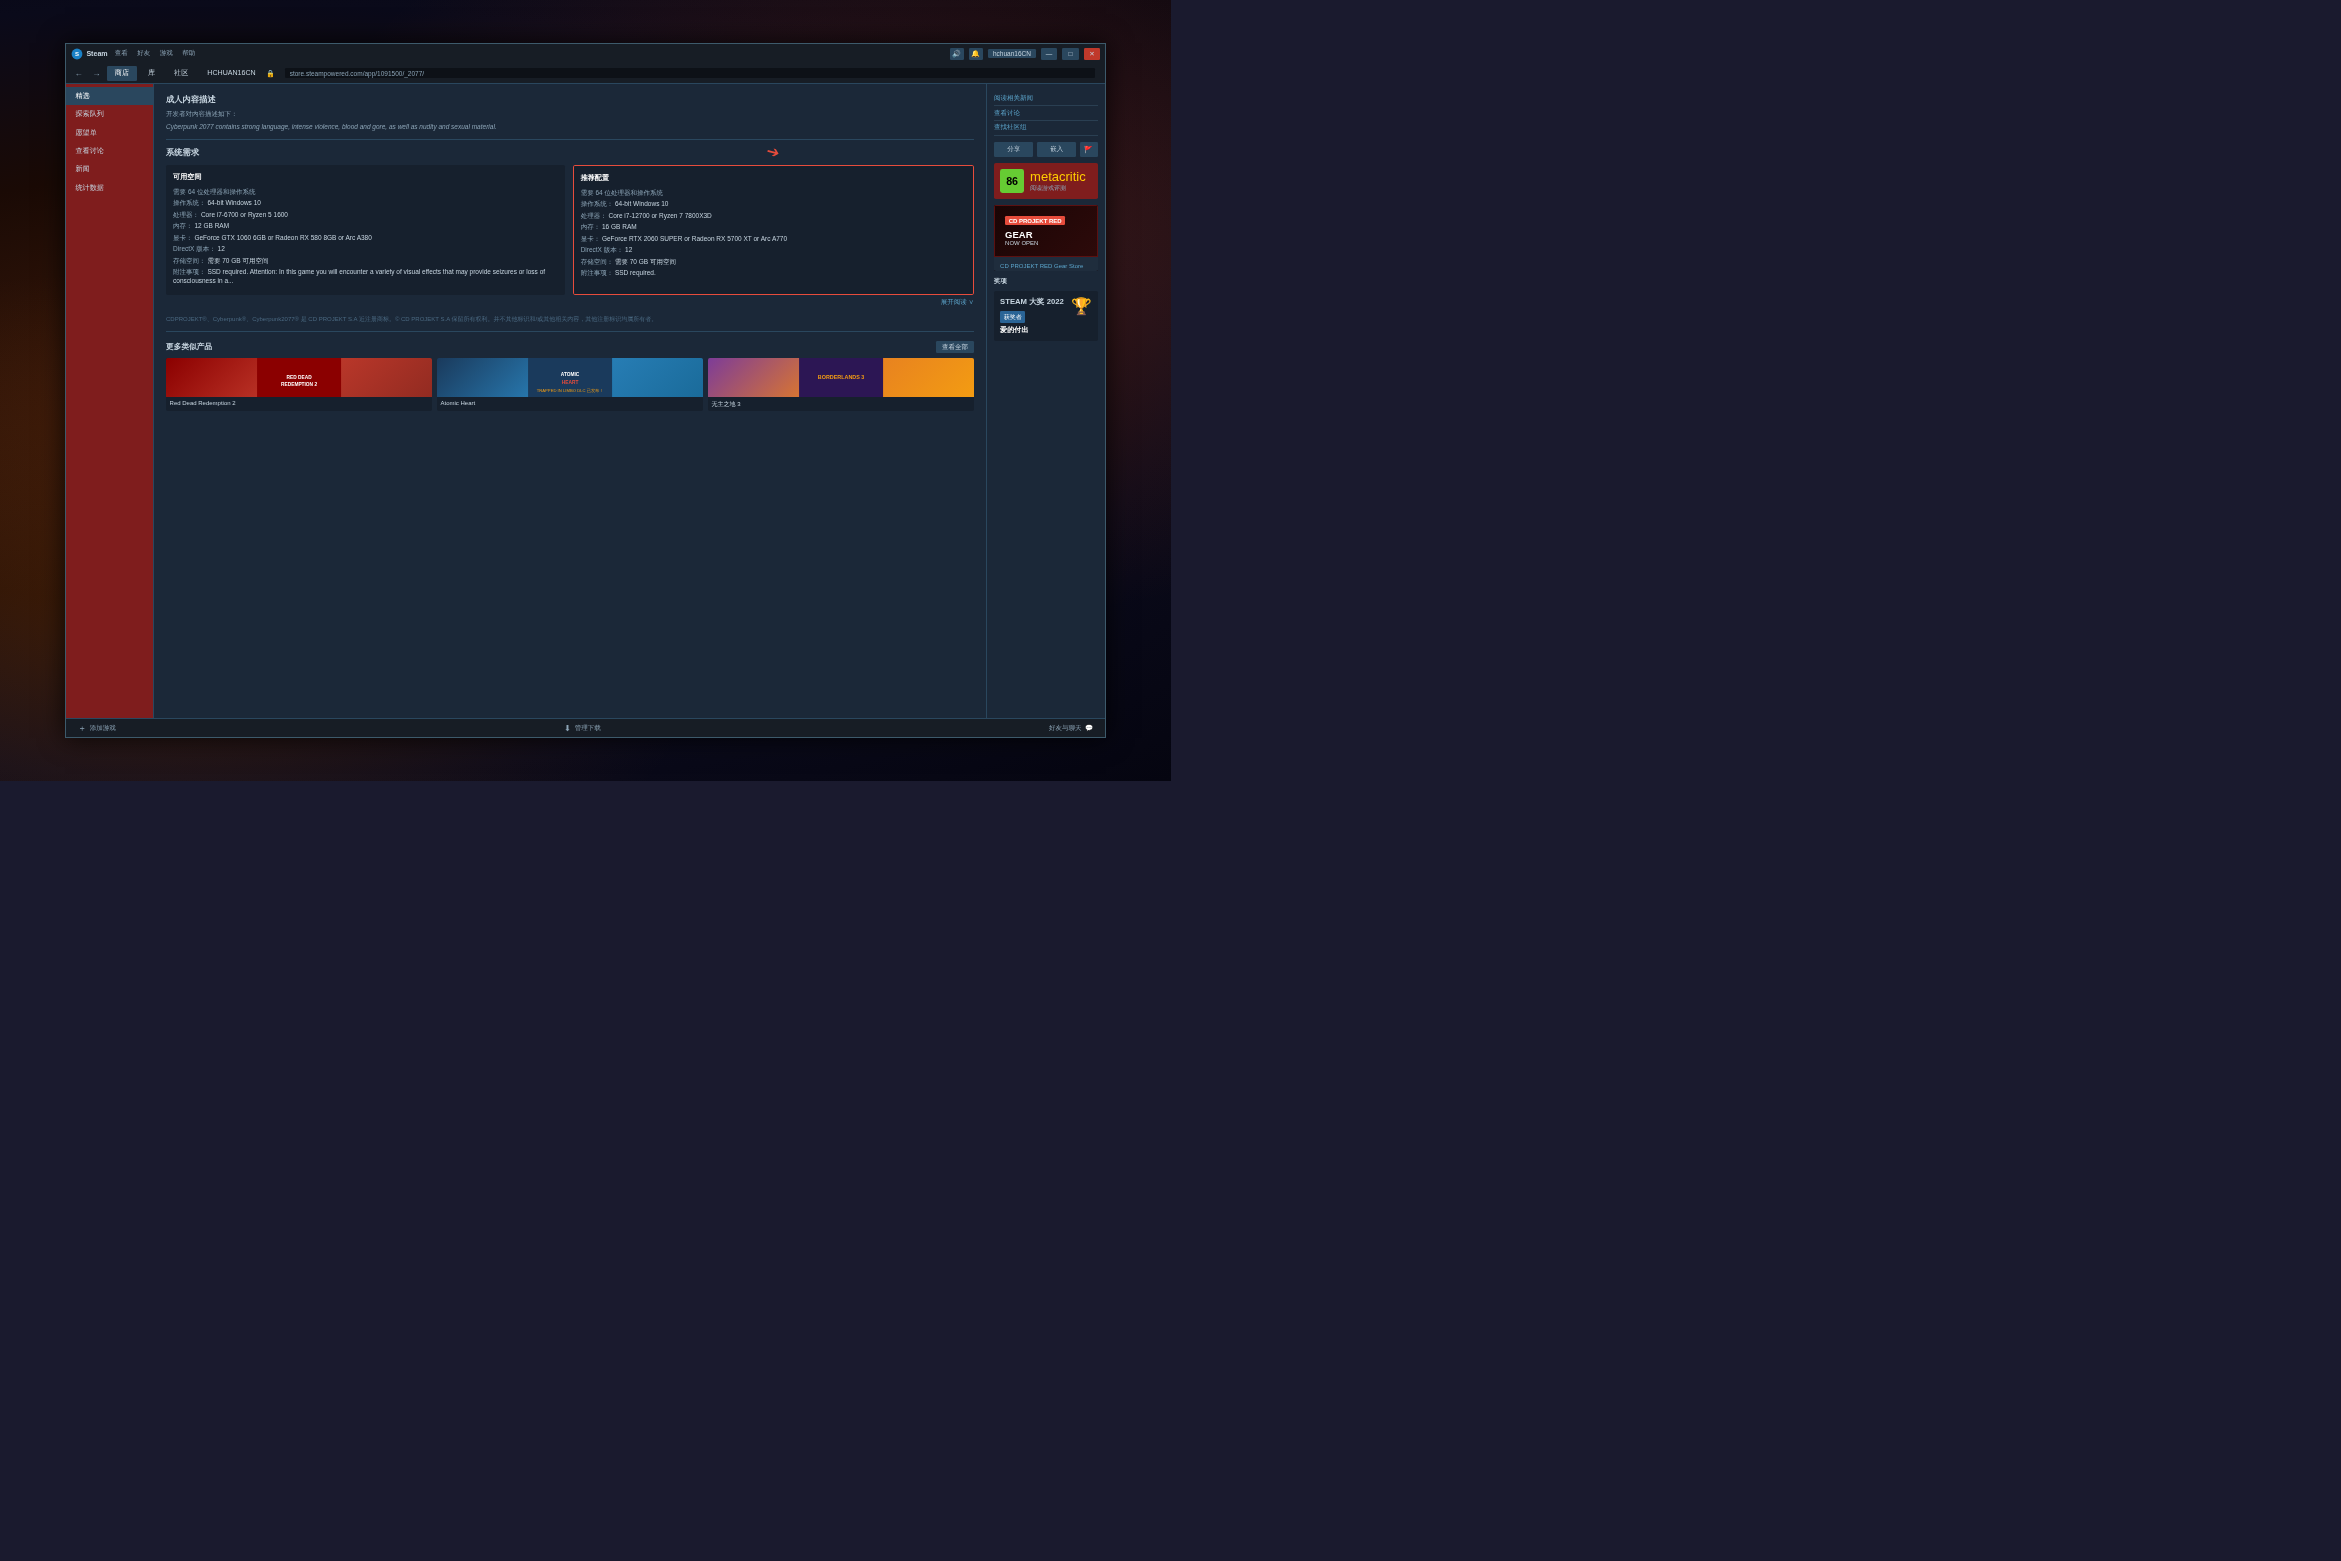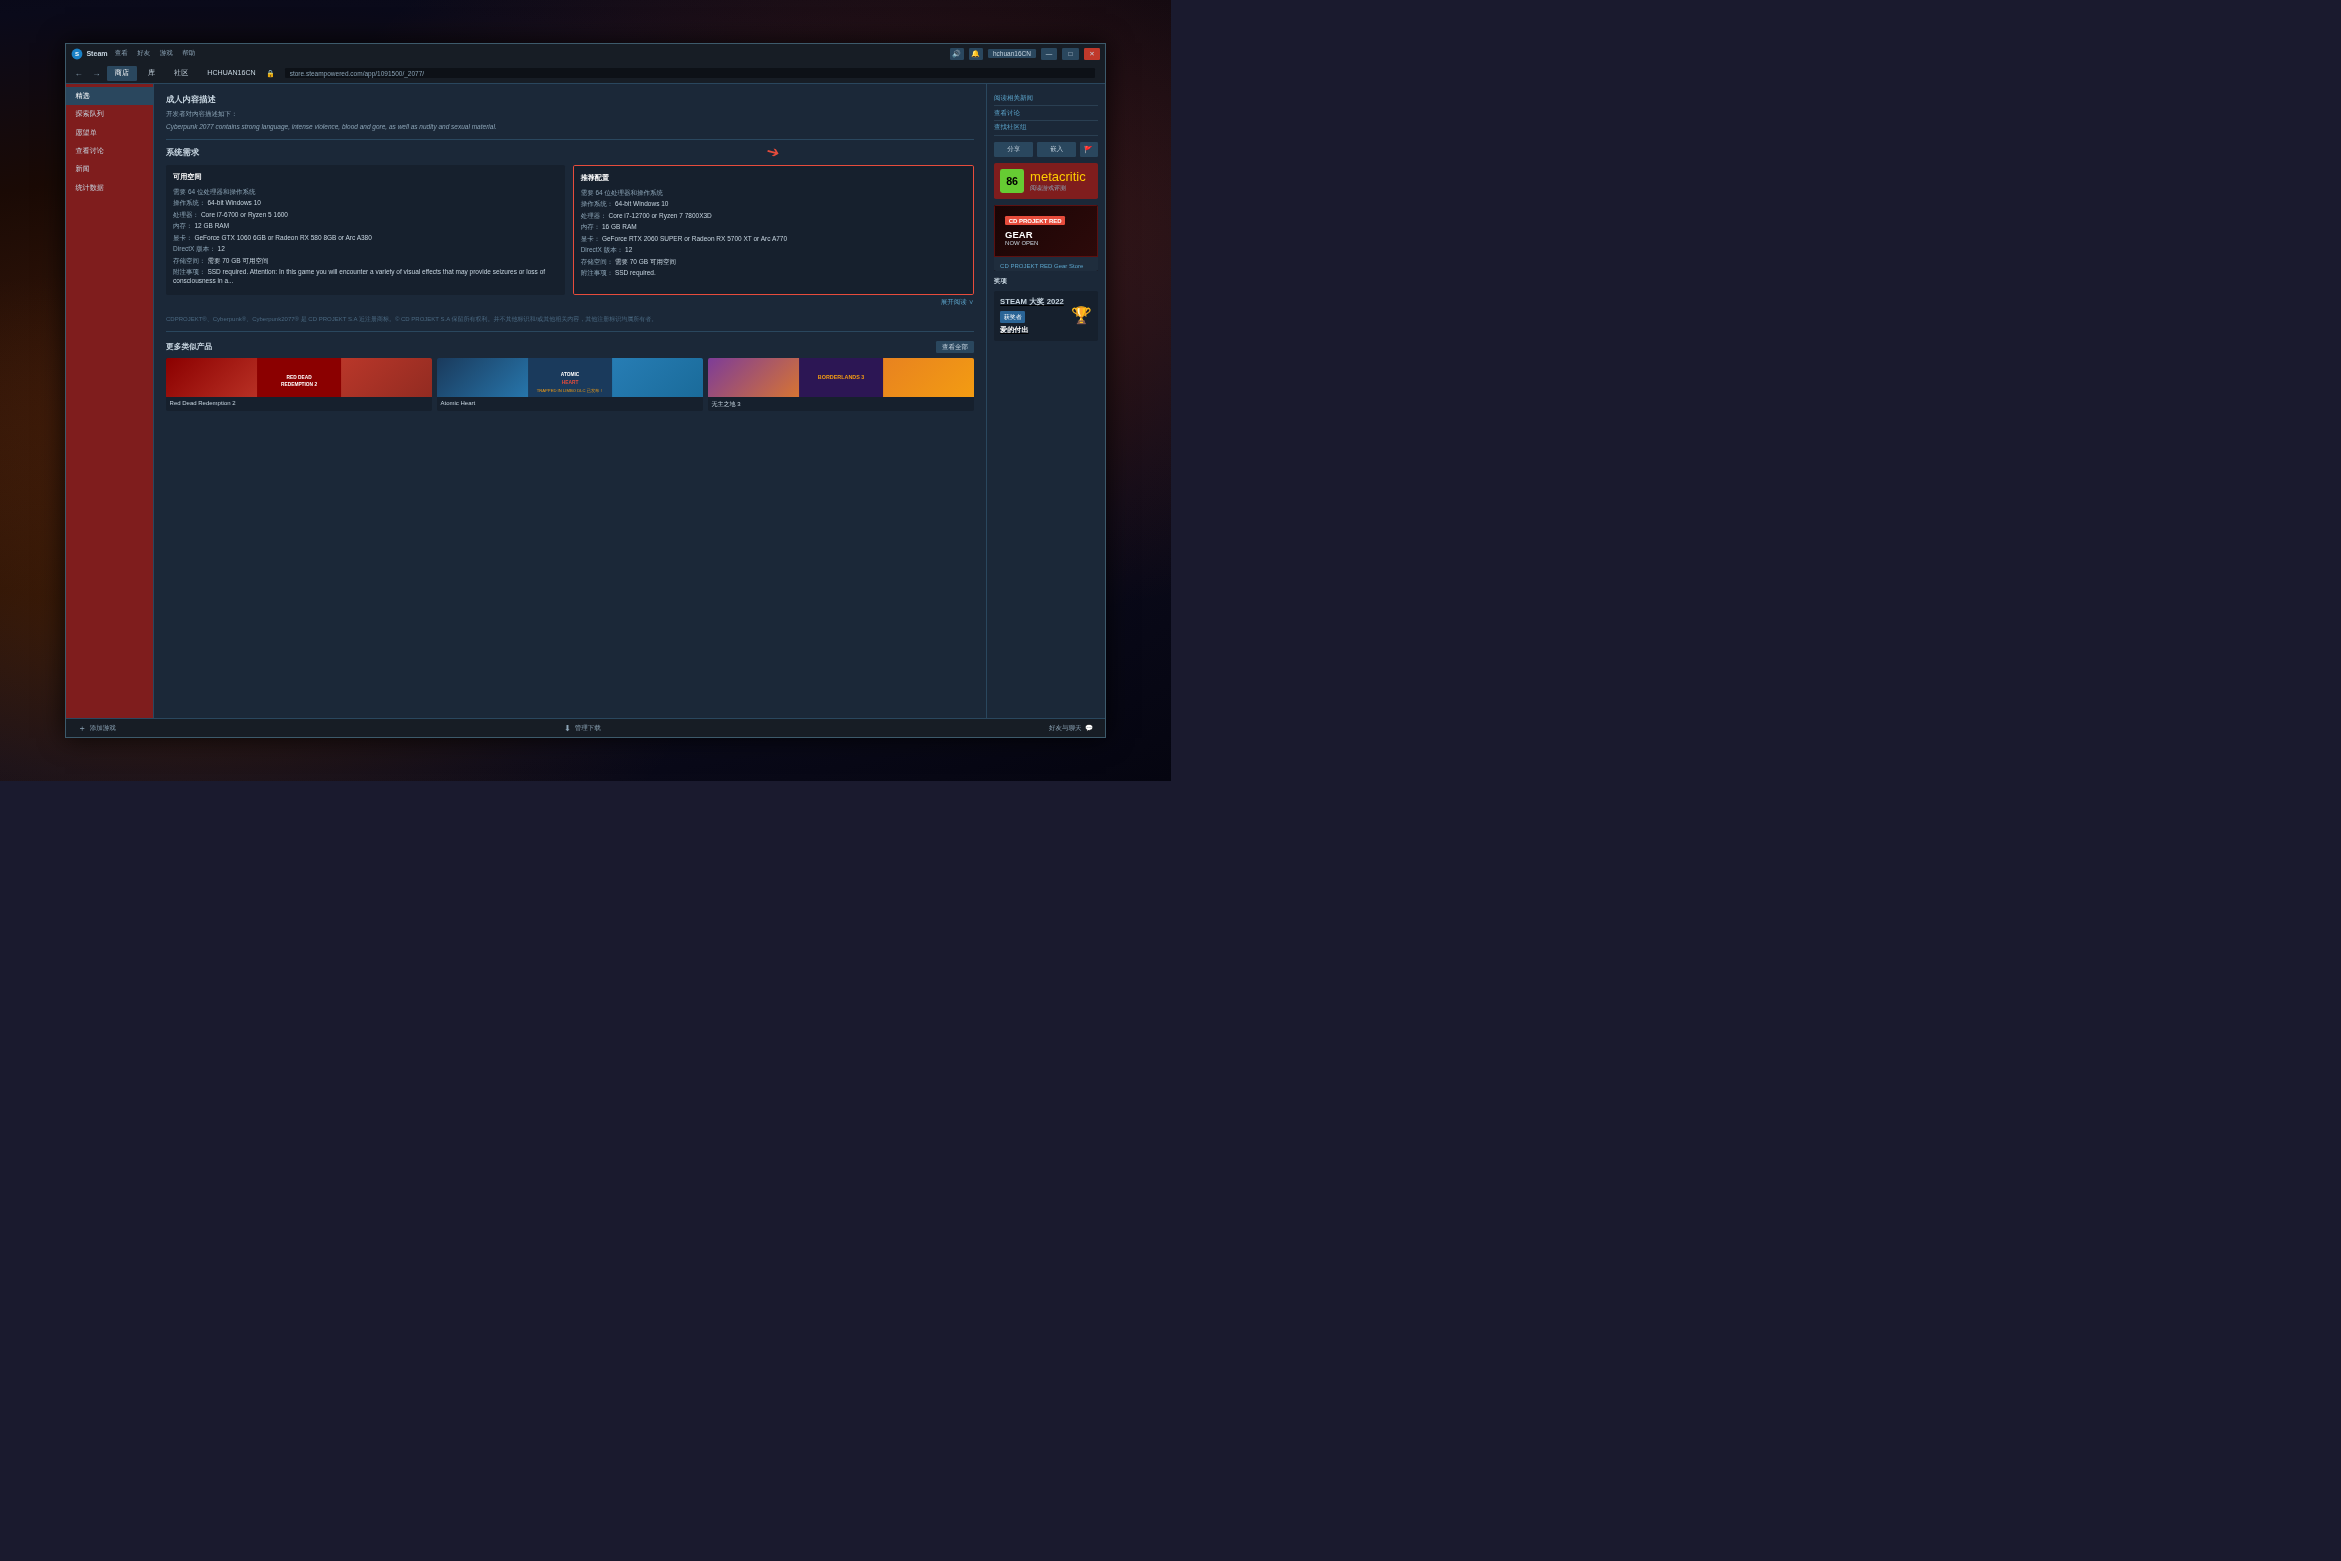--- a/index.html
+++ b/index.html
@@ -738,21 +738,21 @@
             <div class="cdpr-now-open">NOW OPEN</div>
           </div>
           <div style="padding: 2.4px 6px; background: #1f2d3d;">
             <div class="cdpr-link">CD PROJEKT RED Gear Store</div>
           </div>
         </div>
 
         <div class="awards-section">
           <div class="awards-title">奖项</div>
           <div class="steam-award-box">
-            <div style="display:flex;justify-content:space-between;align-items:center;text-decoration:underline;">
+            <div style="display:flex;justify-content:space-between;align-items:flex-start;">
               <div>
                 <div class="steam-award-title">STEAM 大奖 2022</div>
                 <div class="steam-award-badge">获奖者</div>
                 <div class="steam-award-name">爱的付出</div>
               </div>
               <div class="steam-award-trophy">🏆</div>
             </div>
           </div>
         </div>
 

